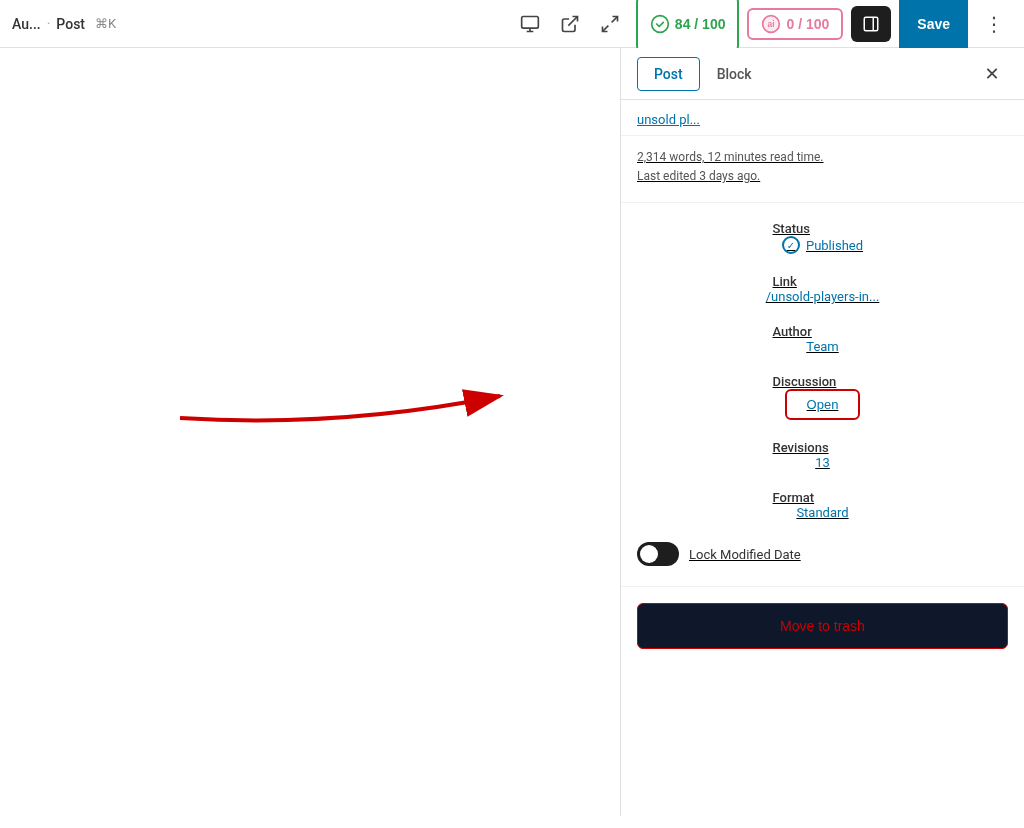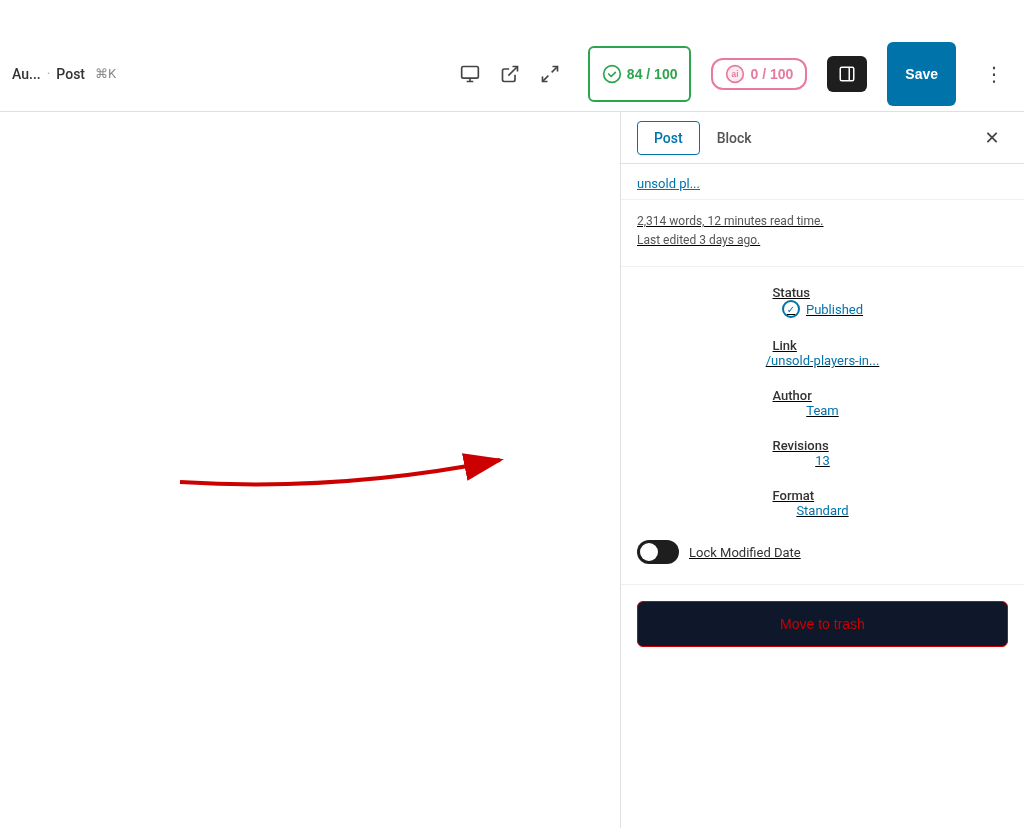--- a/index.html
+++ b/index.html
@@ -9,26 +9,25 @@
       width: 1024px;
       height: 828px;
       overflow: hidden;
       position: relative;
     }
 
     
     .toolbar {
       display: flex;
       align-items: center;
-      height: 76px;
+      height: 48px;
       border-bottom: 1px solid #e0e0e0;
       padding: 0 12px;
-      gap: 20px;
-      background: #fff;
-      margin-top: 36px;
+      gap: 8px;
+      background: #fff;
     }
     .toolbar-left {
       display: flex;
       align-items: center;
       gap: 6px;
       flex: 1;
     }
     .toolbar-title {
       font-size: 14px;
       color: #333;
@@ -79,21 +78,21 @@
       font-weight: 600;
       color: #2da44e;
       cursor: pointer;
     }
     .score-badge-pink {
       display: flex;
       align-items: center;
       gap: 5px;
       background: #fff;
       border: 2px solid #e879a0;
-      border-radius: 12px;
+      border-radius: 6px;
       padding: 4px 12px;
       font-size: 14px;
       font-weight: 600;
       color: #e879a0;
       cursor: pointer;
     }
     .score-icon {
       width: 20px;
       height: 20px;
     }
@@ -438,20 +437,24 @@
         <div class="meta-row">
           <span class="meta-label">Link</span>
           <span class="meta-value">/unsold-players-in...</span>
         </div>
 
         <div class="meta-row">
           <span class="meta-label">Author</span>
           <span class="meta-value">Team</span>
         </div>
 
+        <div class="meta-row">
+          <span class="meta-label">Discussion</span>
+          <button class="discussion-value">Open</button>
+        </div>
 
         <div class="meta-row">
           <span class="meta-label">Revisions</span>
           <span class="meta-value">13</span>
         </div>
 
         <div class="meta-row">
           <span class="meta-label">Format</span>
           <span class="meta-value">Standard</span>
         </div>

